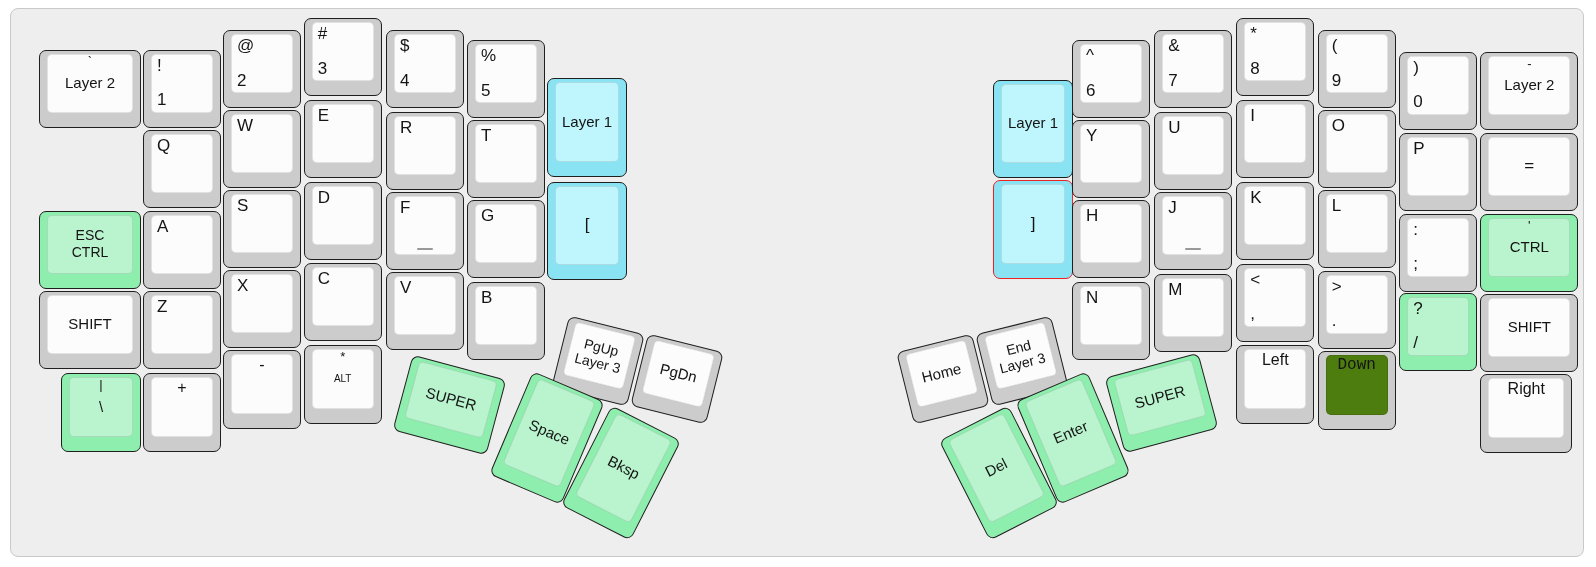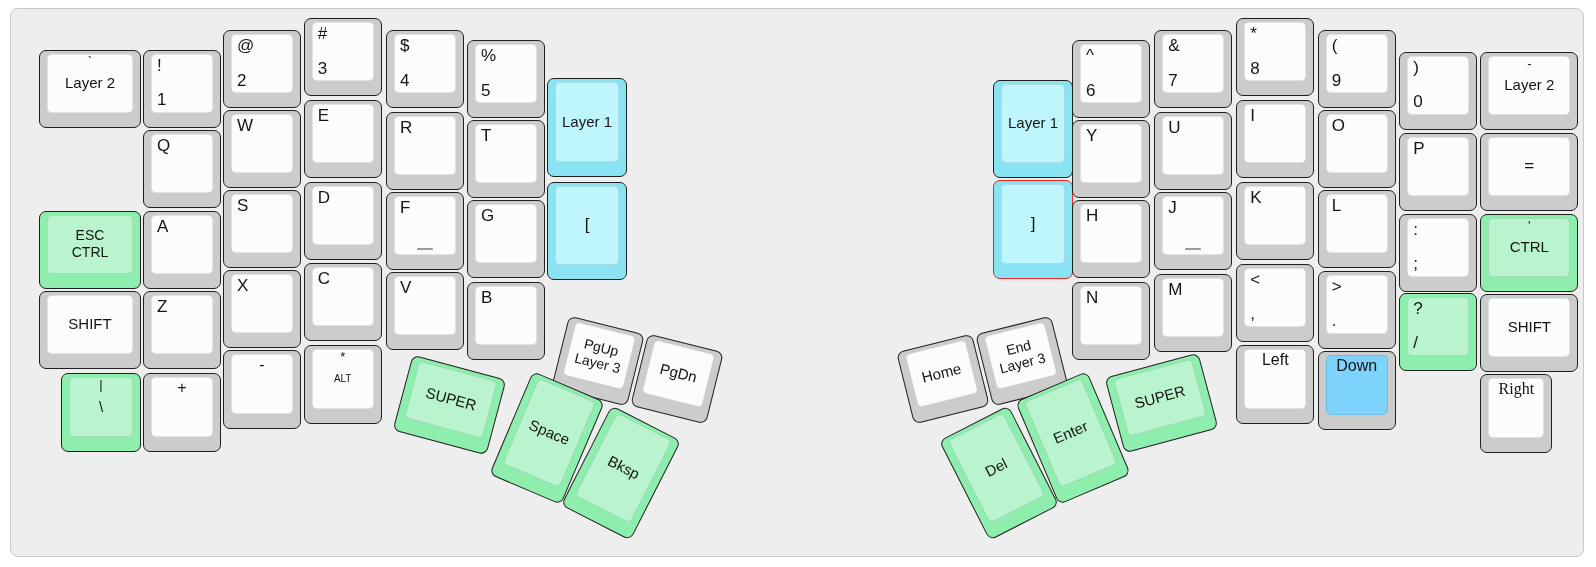--- a/index.html
+++ b/index.html
@@ -347,25 +347,25 @@
       <div class="cap" style="background: rgb(252, 252, 252);">
         <span class="lbl c" style="font-size: 15px;">SHIFT</span>
       </div>
     </div>
     <div class="key" style="left: 1225.3px; top: 335.5px; width: 78px; height: 79px; background: rgb(204, 204, 204);">
       <div class="cap" style="background: rgb(252, 252, 252);">
         <span class="lbl tc">Left</span>
       </div>
     </div>
     <div class="key" style="left: 1306.7px; top: 341.5px; width: 78px; height: 79px; background: rgb(204, 204, 204);">
-      <div class="cap" style="background: #7dd3fc;">
+      <div class="cap" style="background: #4d7c0f; font-family: Liberation Mono, monospace;">
         <span class="lbl tc">Down</span>
       </div>
     </div>
-    <div class="key" style="left: 1469.3px; top: 364.7px; width: 72px; height: 79px; background: rgb(204, 204, 204); font-family: Liberation Serif, serif;">
+    <div class="key" style="left: 1469.3px; top: 364.7px; width: 92px; height: 79px; background: rgb(204, 204, 204);">
       <div class="cap" style="background: rgb(252, 252, 252);">
         <span class="lbl tc">Right</span>
       </div>
     </div>
     <div class="key" style="left: 893px; top: 333px; width: 78px; height: 74px; background: rgb(204, 204, 204); transform: rotate(-14deg);">
       <div class="cap" style="background: rgb(252, 252, 252);">
         <span class="lbl c" style="font-size: 15px;">Home</span>
       </div>
     </div>
     <div class="key" style="left: 972px; top: 315px; width: 78px; height: 74px; background: rgb(204, 204, 204); transform: rotate(-14deg);">

